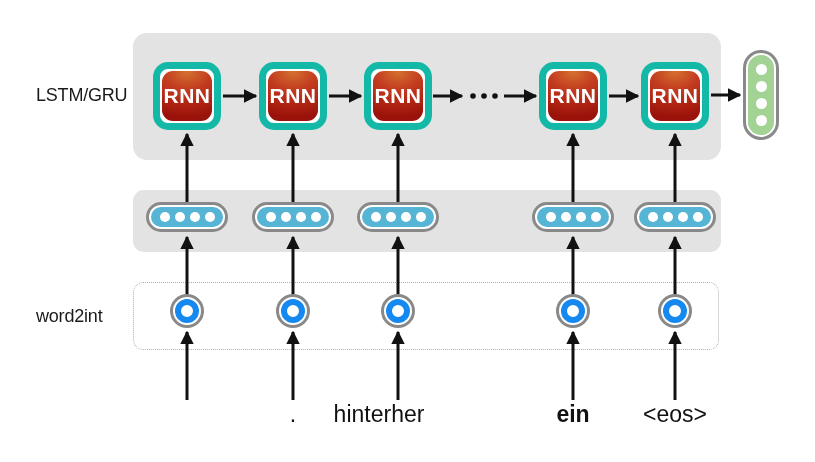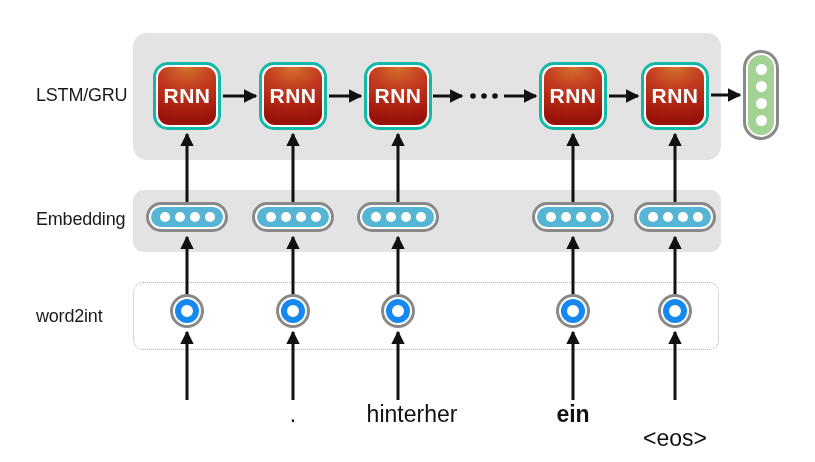--- a/index.html
+++ b/index.html
@@ -26,21 +26,21 @@
     background:#ffffff; border:1px dotted #adadad; border-radius:10px;
     box-sizing:border-box;
   }
 
   
   svg.arrows { position:absolute; left:0; top:0; pointer-events:none; }
 
   
   .rnn-box {
     position:absolute; top:62px; width:68px; height:68px; box-sizing:border-box;
-    border:3px solid #14b8a6; border-radius:15px; background:#ffffff; padding:2px;
+    border:7px solid #14b8a6; border-radius:15px; background:#ffffff; padding:2px;
   }
   .rnn-box .rnn-inner {
     width:100%; height:100%; box-sizing:border-box; border-radius:11px;
     background:radial-gradient(120% 90% at 50% 2%, #d4702f 0%, #c33d20 38%, #b02413 72%, #9a130a 100%);
     display:flex; align-items:center; justify-content:center;
     color:#ffffff; font-size:21px; font-weight:600; letter-spacing:0.5px;
   }
 
   
   .emb-pill {
@@ -74,42 +74,41 @@
     background:#a2d294; display:flex; flex-direction:column;
     align-items:center; justify-content:center; gap:6px;
   }
   .dot-out { width:11px; height:11px; border-radius:50%; background:#ffffff; }
 
   
   .token {
     position:absolute; top:401px; transform:translateX(-50%);
     font-size:23px; line-height:27px; color:#111111; white-space:nowrap;
   }
-  .tok-1 { left:188px; } .tok-2 { left:293px; } .tok-3 { left:412px;text-align:center; }
-  .tok-4 { left:573px;font-weight:bold; } .tok-5 { left:675px;margin-top:24px; }
+  .tok-1 { left:188px; } .tok-2 { left:293px; } .tok-3 { left:379px;text-align:center; }
+  .tok-4 { left:573px;font-weight:bold; } .tok-5 { left:675px; }
 
   
   .col1.rnn-box { left:153px; } .col2.rnn-box { left:259px; } .col3.rnn-box { left:364px; }
   .col4.rnn-box { left:539px; } .col5.rnn-box { left:641px; }
   .col1.emb-pill { left:146px; } .col2.emb-pill { left:252px; } .col3.emb-pill { left:357px; }
   .col4.emb-pill { left:532px; } .col5.emb-pill { left:634px; }
   .col1.w2i-circle { left:170px; } .col2.w2i-circle { left:276px; } .col3.w2i-circle { left:381px; }
   .col4.w2i-circle { left:556px; } .col5.w2i-circle { left:658px; }
 </style>
 </head>
 <body>
 
 <div class="canvas">
 
   <div class="band band-rnn"></div>
   <div class="band band-emb"></div>
   <div class="box-w2i"></div>
 
   <div class="row-label lbl-rnn">LSTM/GRU</div>
-  <div class="row-label lbl-emb">Embedding</div>
   <div class="row-label lbl-w2i">word2int</div>
 
   <svg class="arrows" width="815" height="462" viewBox="0 0 815 462">
     <defs>
       <marker id="ah" viewBox="0 0 10 10" refX="9" refY="5" markerWidth="4.6" markerHeight="4.6" orient="auto">
         <path d="M0 0 L10 5 L0 10 z" fill="#111111"></path>
       </marker>
     </defs>
 
     <line x1="223" y1="96" x2="256" y2="96" stroke="#111111" stroke-width="3" marker-end="url(#ah)"></line>

